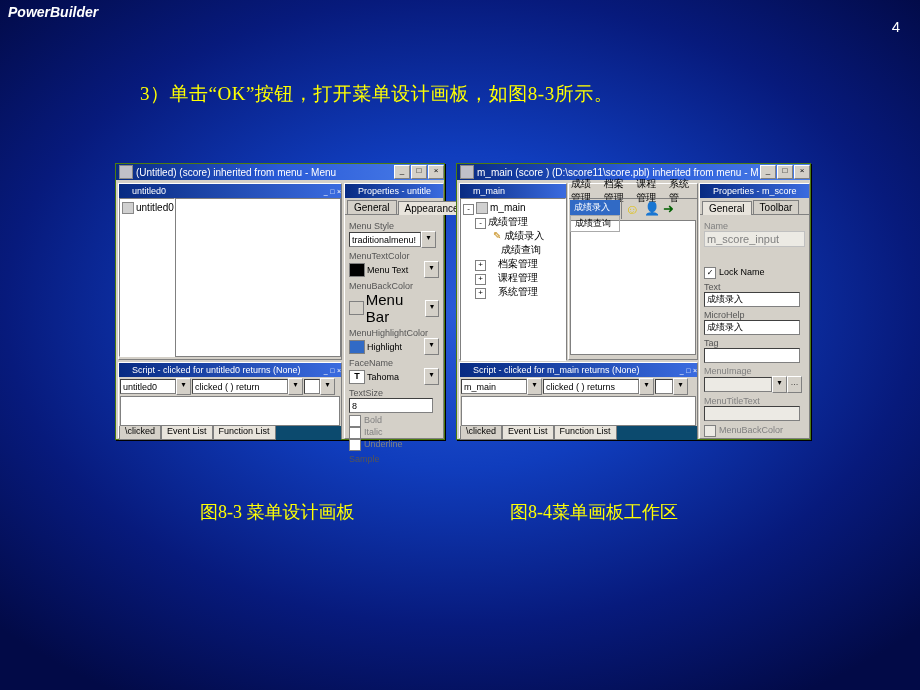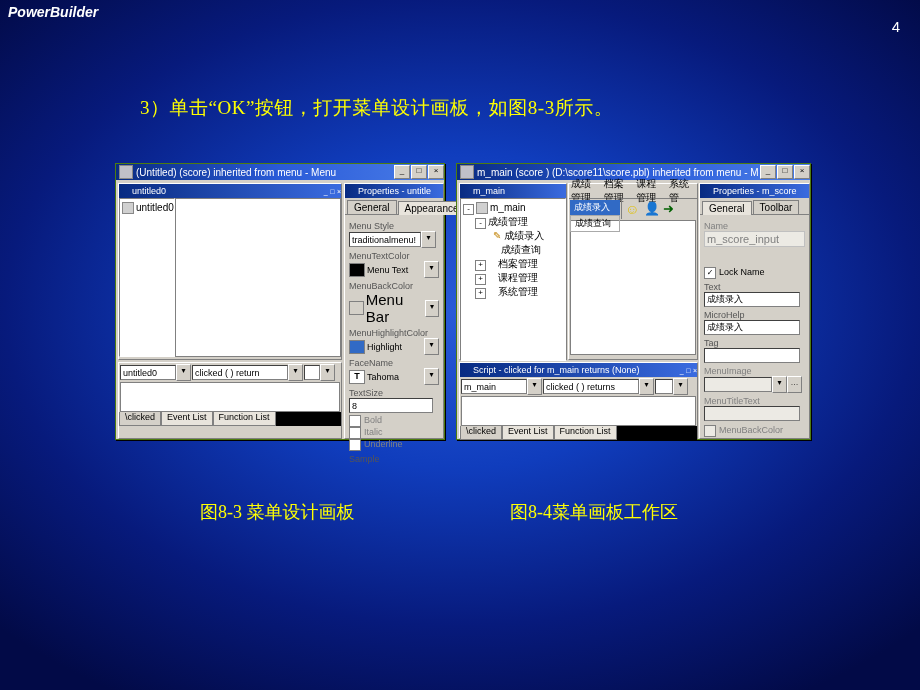--- a/index.html
+++ b/index.html
@@ -28,21 +28,21 @@
   }
   .page-number {
     position: absolute;
     top: 18px;
     right: 20px;
     font-size: 15px;
     color: #fff;
   }
   .main-text {
     position: absolute;
-    top: 95px;
+    top: 81px;
     left: 140px;
     color: #ffff00;
     font-size: 19px;
     font-family: "SimSun", serif;
     letter-spacing: 0.5px;
   }
   .captions {
     position: absolute;
     top: 500px;
     width: 920px;
@@ -113,21 +113,21 @@
     width: 80px; height:15px; background:#fff; border:1px solid #808080; border-top-color:#404040; border-left-color:#404040;
     font-size:9px; padding:0 2px; box-sizing:border-box; color:#000;
   }
   .prop-input.wide { width: 82px; }
   .dropdown-row { display:flex; align-items:center; }
   .dd-btn { width:13px; height:15px; background:#d4d0c8; border:1px solid #808080; border-top-color:#fff; border-left-color:#fff; font-size:8px; text-align:center; line-height:12px; }
   .colorchip { display:inline-block; width:14px; height:12px; border:1px solid #808080; vertical-align:middle; margin-right:2px; }
   .chk { display:inline-block; width:10px; height:10px; border:1px solid #808080; background:#fff; margin-right:3px; vertical-align:middle; text-align:center; font-size:8px; line-height:9px; color:#000;}
   .grey-label { color:#808080; }
 
-  .script-tabs { display:flex; background:#000000; font-size:9px; height:14px; }
+  .script-tabs { display:flex; background:#0c4a6e; font-size:9px; height:14px; }
   .stab { padding:0 5px; border:1px solid #808080; border-top:none; background:#e8e4dc; margin-right:0; }
   .stab:first-child { background:#d4d0c8; }
   .white-body { background:#fff; border:1px solid #808080; }
 
   .toolbar-row { display:flex; align-items:center; font-size:10px; height:18px; background:#d4d0c8; padding:0 2px; gap:0; }
   .toolbar-row span { margin-right:6px; }
   .tb-btn { background:#316ac5; color:#fff; padding:1px 4px; margin-right:2px; font-size:10px; }
   .tb-btn.plain { background:transparent; color:#000; }
   .tb-icon { width:15px; height:15px; margin:0 1px; display:inline-block; }
 
@@ -217,20 +217,29 @@
         <div class="prop-label">TextSize</div>
         <input class="prop-input" style="width: 84px;" value="8">
         <div style="margin-top:2px;"><span class="chk"></span><span class="grey-label">Bold</span></div>
         <div><span class="chk"></span><span class="grey-label">Italic</span></div>
         <div><span class="chk"></span><span class="grey-label">Underline</span></div>
         <div class="prop-label">Sample</div>
       </div>
     </div>
 
     <div class="inner-panel" style="position:absolute; left:2px; top:198px; width:222px; height:75px;">
+      <div class="sub-titlebar">
+        <span class="t-icon" style="width:10px;height:10px;"></span>
+        <span class="t-text">Script - clicked for untitled0 returns (None)</span>
+        <span class="win-btns">
+          <span class="win-btn">_</span>
+          <span class="win-btn">□</span>
+          <span class="win-btn">×</span>
+        </span>
+      </div>
       <div style="display:flex; padding:1px; gap:1px;">
         <div class="combo">
             <input class="cinput" style="width: 56px;" value="untitled0">
             <span class="dd-btn">▾</span>
           </div>
         <div class="combo">
             <input class="cinput" style="width: 96px;" value="clicked ( ) return">
             <span class="dd-btn">▾</span>
           </div>
         <div class="combo">

